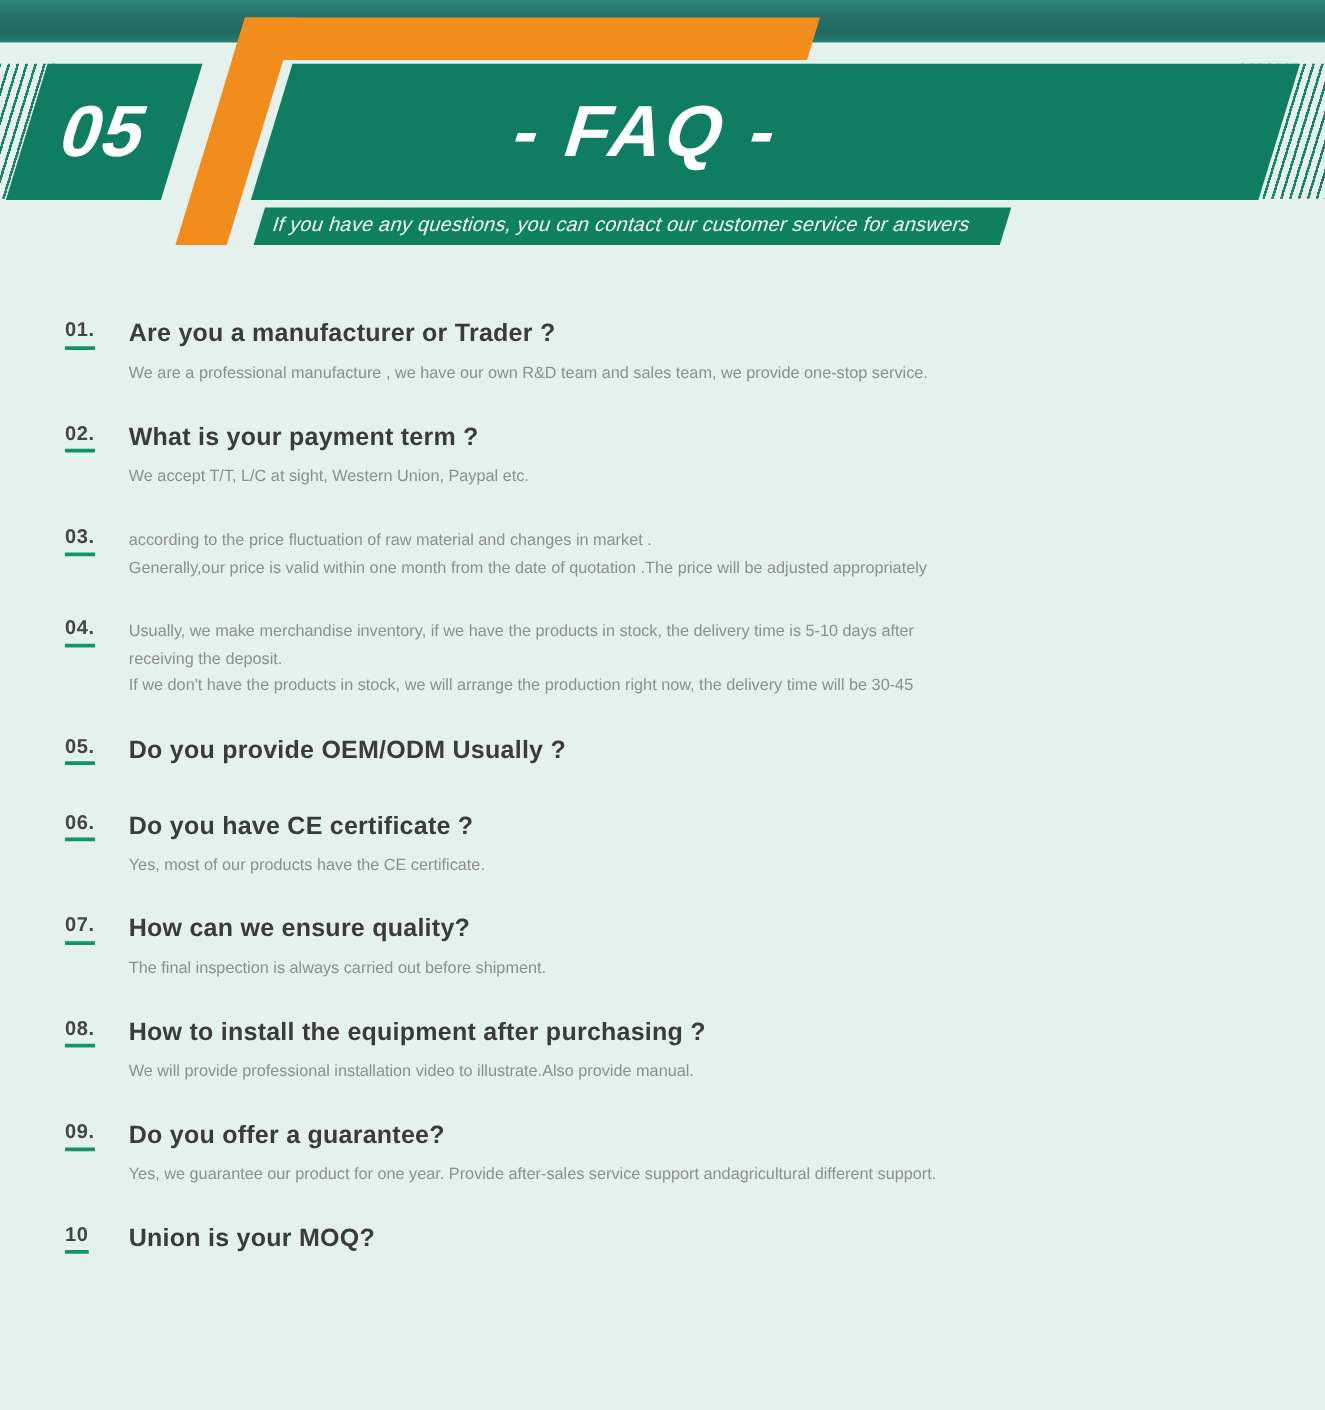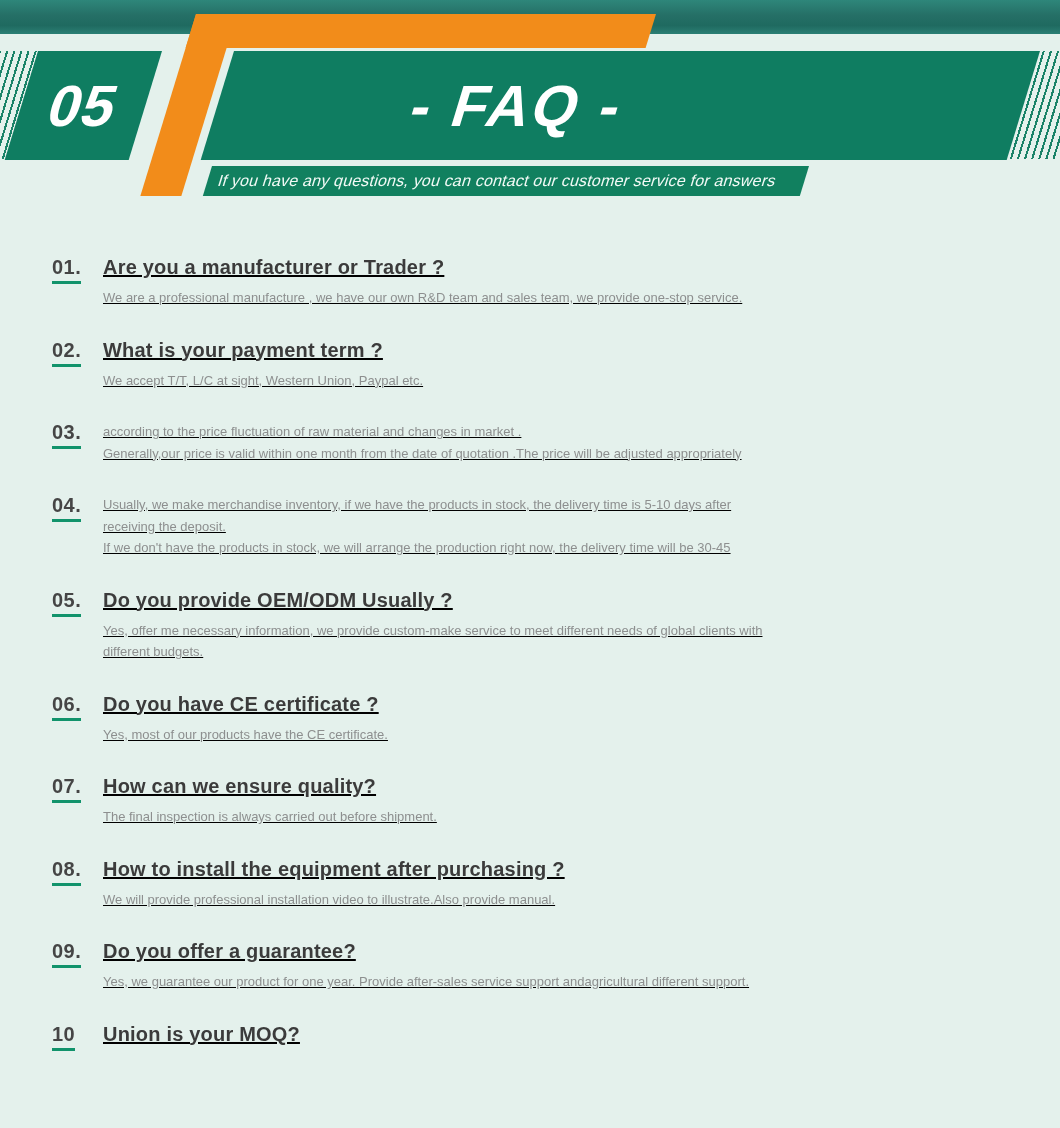--- a/index.html
+++ b/index.html
@@ -28,23 +28,23 @@
     display:flex; align-items:center; justify-content:center; padding-right:205px; box-sizing:border-box;}
   .band span{color:#fff; font-size:58px; font-weight:bold; letter-spacing:3px; white-space:nowrap;}
   .subband{position:absolute; left:212px; top:166px; width:597px; height:30px; background:var(--sub-green);
     display:flex; align-items:center; justify-content:center; padding-right:18px; box-sizing:border-box;}
   .subband span{color:#F2FAF6; font-size:16px; white-space:nowrap; letter-spacing:.2px;}
 
   
   .faq-list{position:relative; padding:256px 28px 0 52px;}
   .faq-item{display:flex; align-items:flex-start; margin-bottom:30px;}
   .num-col{flex:0 0 51px;}
-  .num{display:inline-block; color:#454545; font-size:20px; font-weight:bold; letter-spacing:.5px;
+  .num{display:inline-block; color:#454545; font-size:16px; font-weight:bold; letter-spacing:.5px;
     border-bottom:3px solid var(--underline); padding-bottom:3px; line-height:1.1;}
-  .qa-col{flex:1 1 auto; min-width:0;text-decoration:underline;}
+  .qa-col{flex:1 1 auto; min-width:0;}
   .question{margin:0 0 8px 0; color:var(--question-text); font-size:20px; font-weight:bold; line-height:1.15;
     letter-spacing:.2px;}
   .answer{color:var(--answer-text); font-size:13px; line-height:21.5px;}
   .answer-line{white-space:nowrap;}
 </style>
 </head>
 <body>
 
 <div class="page">
 
@@ -115,24 +115,20 @@
           </div>
         </div>
       </section>
 
       <section class="faq-item">
         <div class="num-col">
           <span class="num">05.</span>
         </div>
         <div class="qa-col">
           <h3 class="question">Do you provide OEM/ODM Usually ?</h3>
-          <div class="answer">
-            <div class="answer-line">Yes, offer me necessary information, we provide custom-make service to meet different needs of global clients with</div>
-            <div class="answer-line">different budgets.</div>
-          </div>
         </div>
       </section>
 
       <section class="faq-item">
         <div class="num-col">
           <span class="num">06.</span>
         </div>
         <div class="qa-col">
           <h3 class="question">Do you have CE certificate ?</h3>
           <div class="answer">

